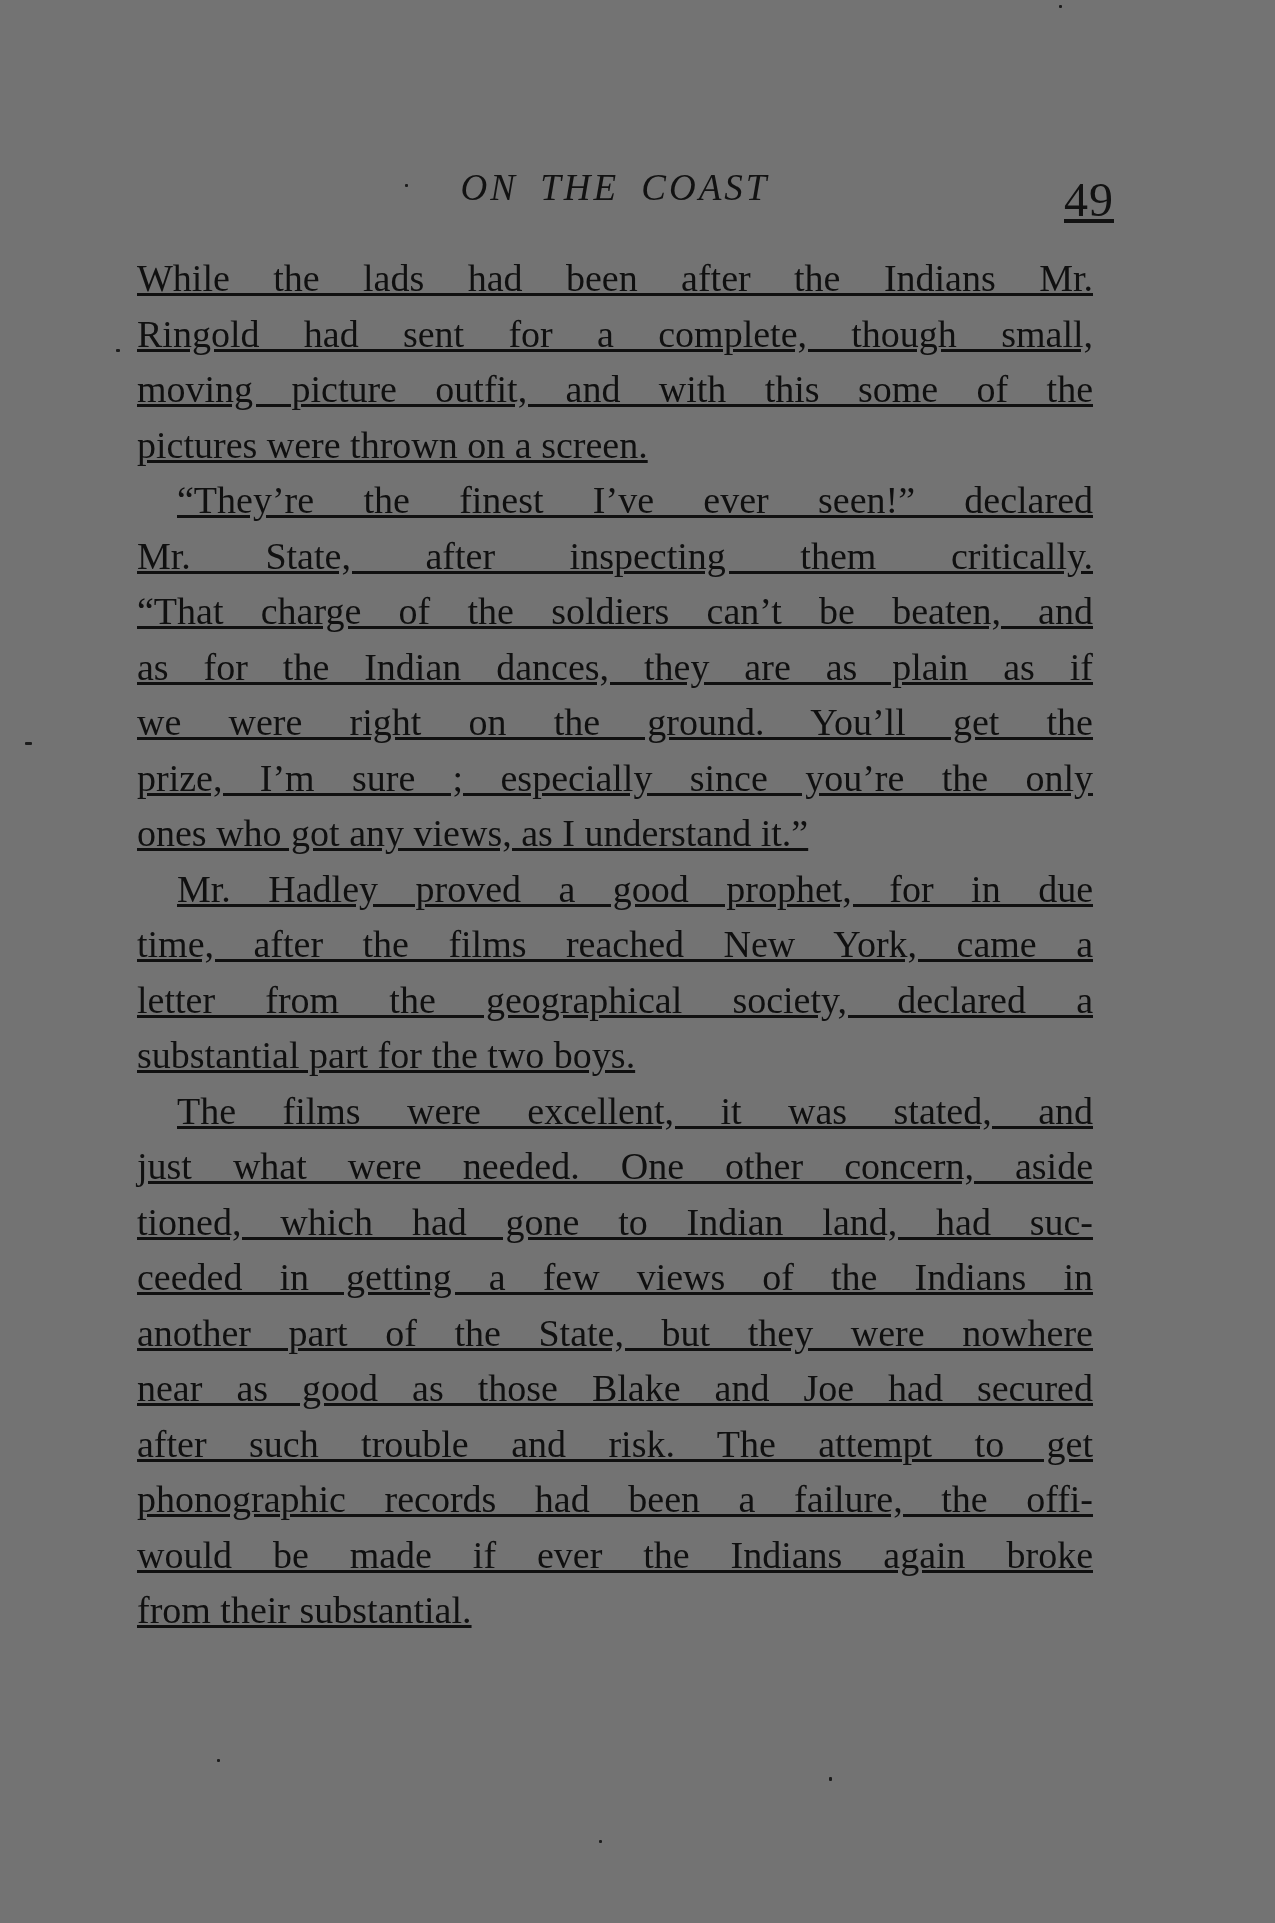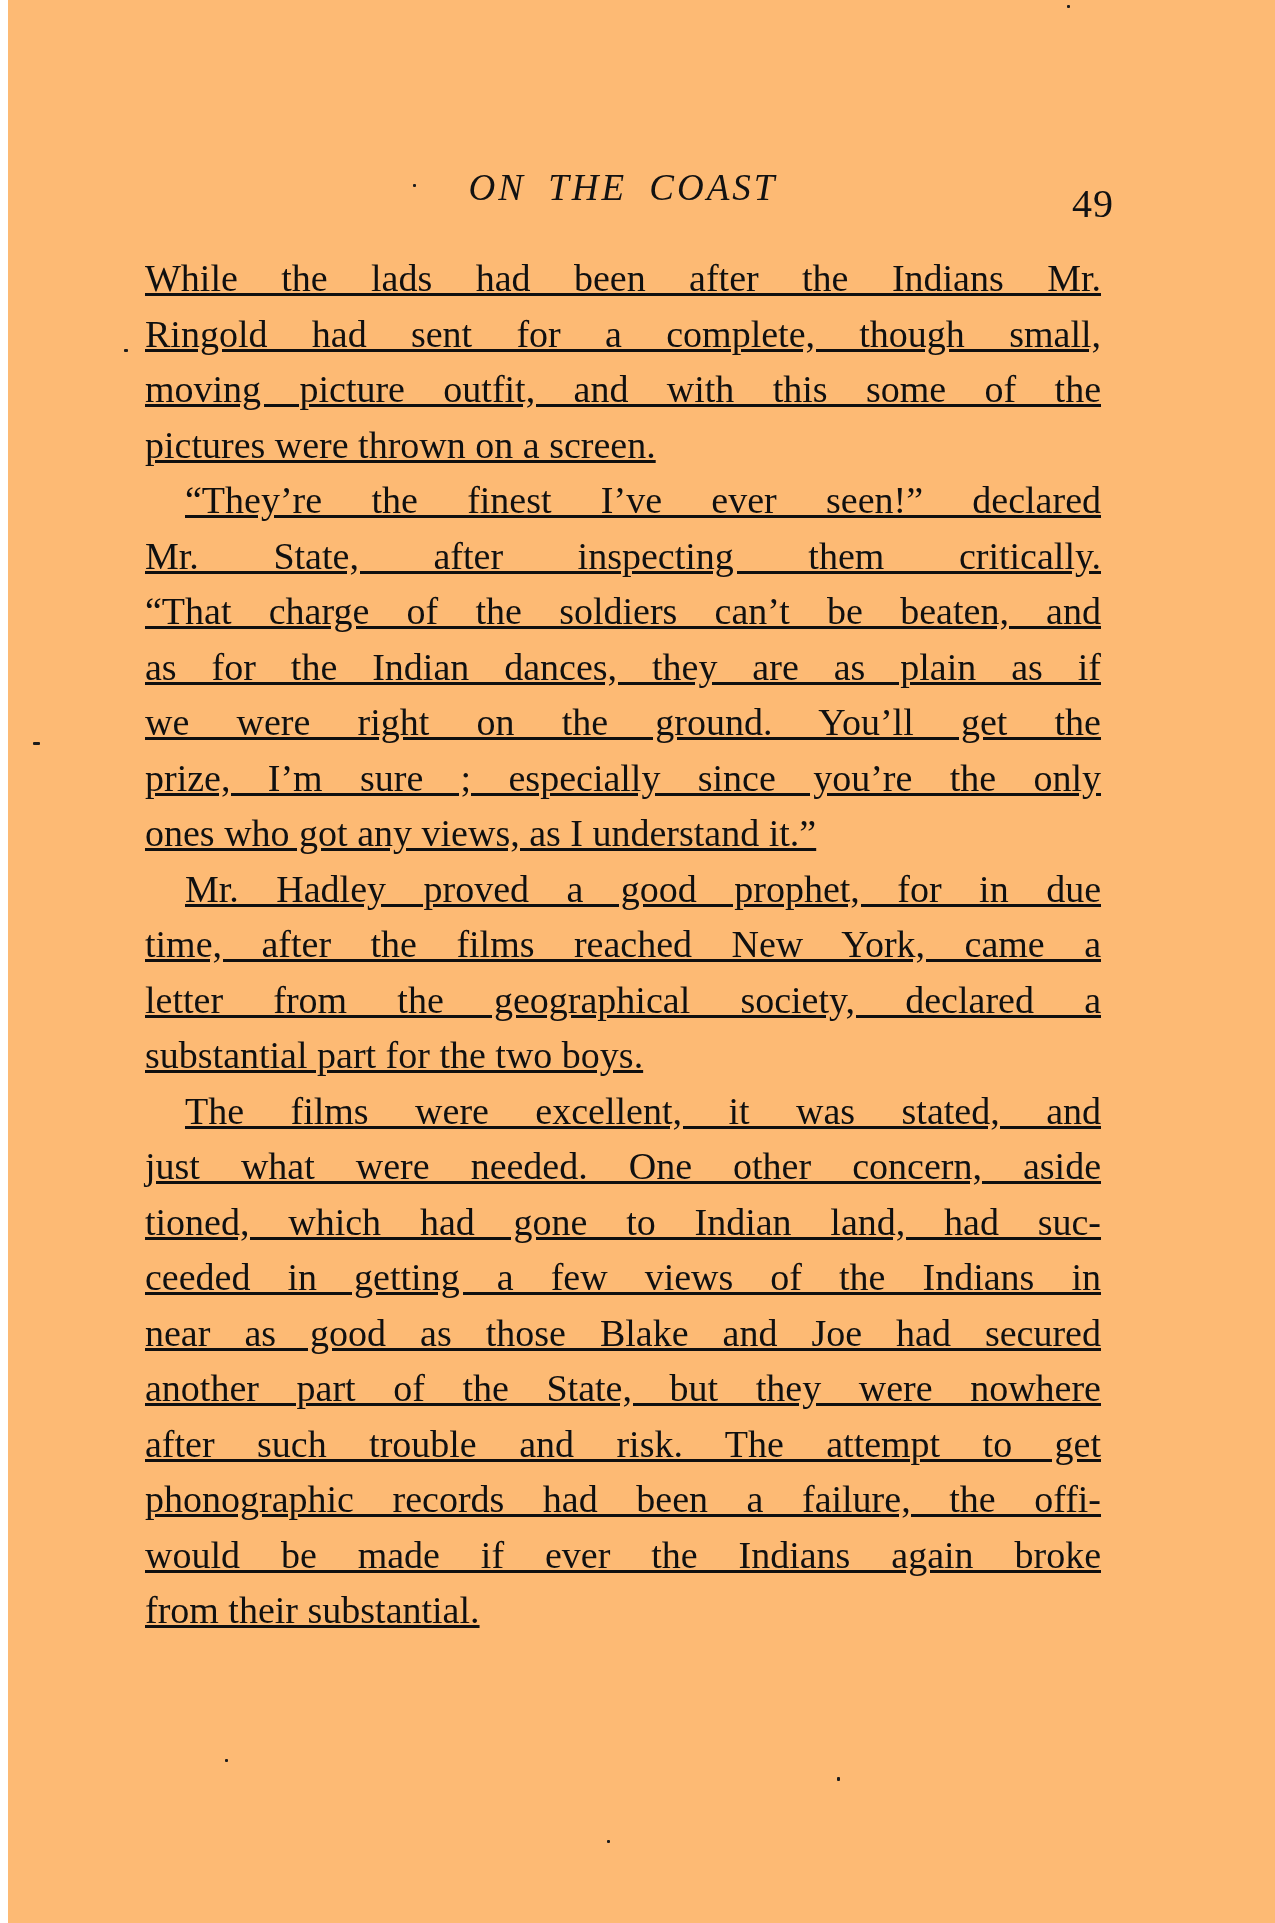--- a/index.html
+++ b/index.html
@@ -11,22 +11,21 @@
     width: 1275px;
     height: 1923px;
     position: relative;
     overflow: hidden;
     font-family: "Liberation Serif", "DejaVu Serif", serif;
     color: #111111;
   }
   .scan-page {
     position: absolute;
     inset: 0;
-    background: #fdba74;
-    margin-left: 8px;
+    background: #737373;
   }
   
   .running-head {
     position: absolute;
     top: 166px;
     left: 137px;
     width: 956px;
     height: 50px;
   }
   .running-title {
@@ -36,25 +35,26 @@
     text-align: center;
     font-style: italic;
     font-size: 37px;
     letter-spacing: 3px;
     word-spacing: 10px;
     color: #121212;
     white-space: nowrap;
   }
   .page-number {
     position: absolute;
-    top: 14px;
+    top: 6px;
     left: 927px;
-    font-size: 40px;
+    font-size: 48px;
     letter-spacing: 1px;
     color: #121212;
+    text-decoration: underline;
   }
   
   .body-text {
     position: absolute;
     left: 137px;
     top: 251px;
     width: 956px;
     font-size: 38px;
     line-height: 55.5px;
     color: #101010;
@@ -116,22 +116,22 @@
         <div class="line indent">Mr. Hadley proved a good prophet, for in due</div>
         <div class="line">time, after the films reached New York, came a</div>
         <div class="line">letter from the geographical society, declared a</div>
         <div class="line last">substantial part for the two boys.</div>
       </div>
       <div class="paragraph">
         <div class="line indent">The films were excellent, it was stated, and</div>
         <div class="line">just what were needed. One other concern, aside</div>
         <div class="line">tioned, which had gone to Indian land, had suc-</div>
         <div class="line">ceeded in getting a few views of the Indians in</div>
+        <div class="line">another part of the State, but they were nowhere</div>
         <div class="line">near as good as those Blake and Joe had secured</div>
-        <div class="line">another part of the State, but they were nowhere</div>
         <div class="line">after such trouble and risk. The attempt to get</div>
         <div class="line">phonographic records had been a failure, the offi-</div>
         <div class="line">would be made if ever the Indians again broke</div>
         <div class="line last">from their substantial.</div>
       </div>
     </div>
 
   <div class="speck s1"></div>
   <div class="speck s2"></div>
   <div class="speck s3"></div>

